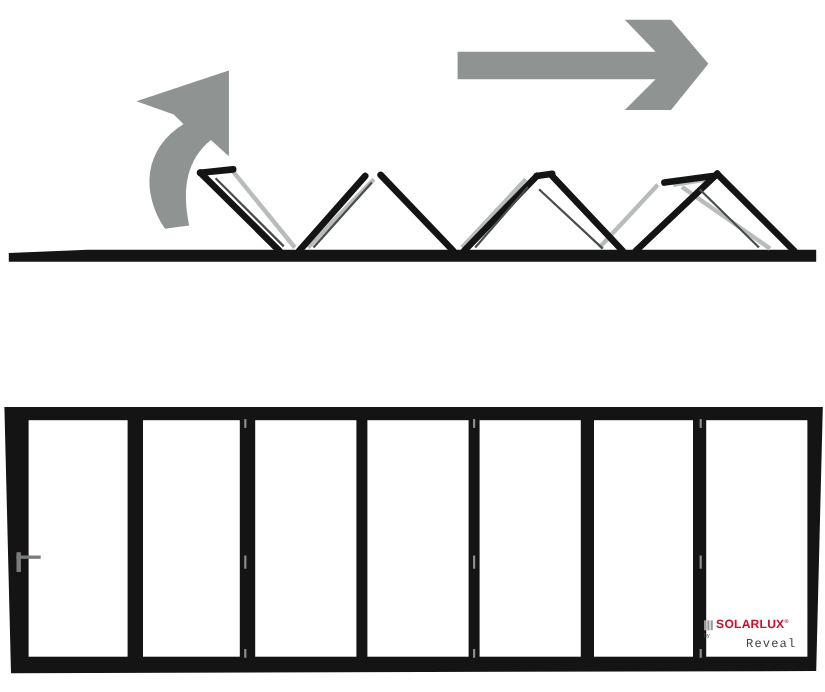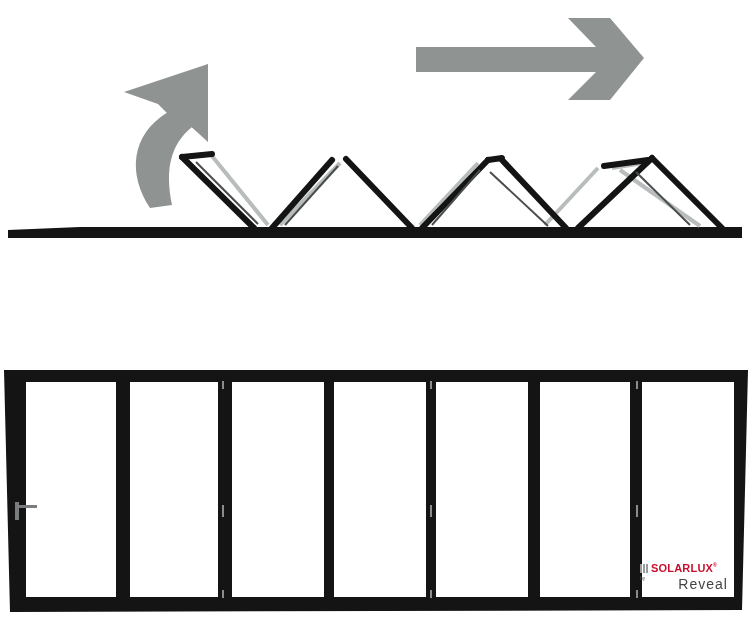--- a/index.html
+++ b/index.html
@@ -6,21 +6,21 @@
     body { width: 750px; height: 629px; position: relative; overflow: hidden; font-family: "Liberation Sans", sans-serif; }
     .stage { position: absolute; left: 0; top: 0; width: 750px; height: 629px; }
     .logo { position: absolute; left: 640px; top: 562px; width: 92px; height: 32px; }
     .logo-row1 { display: flex; align-items: center; gap: 3px; }
     .logo-mark { display: inline-flex; gap: 1px; }
     .logo-mark span { display: inline-block; width: 2px; height: 9px; background: #9a9a9a; }
     .logo-brand { font-family: "Liberation Sans", sans-serif; font-weight: bold; font-size: 11px; color: #c8102e; letter-spacing: 0.2px; }
     .logo-brand sup { font-size: 5px; vertical-align: top; }
     .logo-row2 { text-align: right; padding-right: 12px; margin-top: 1px; }
     .logo-by { font-size: 5px; color: #555; vertical-align: top; margin-right: 1px; }
-    .logo-reveal { font-family: Liberation Sans, sans-serif; font-size: 14px; color: #444; letter-spacing: 1px; padding-left: 32px; }
+    .logo-reveal { font-family: Liberation Mono, monospace; font-size: 11px; color: #444; letter-spacing: 1px; padding-left: 32px; }
   </style>
 </head>
 <body>
 
 <svg class="stage" viewBox="0 0 750 629" xmlns="http://www.w3.org/2000/svg">
 
   <g>
 
     <path fill="#8f9493" d="M 150 208
              C 128 175, 130 135, 168 112

